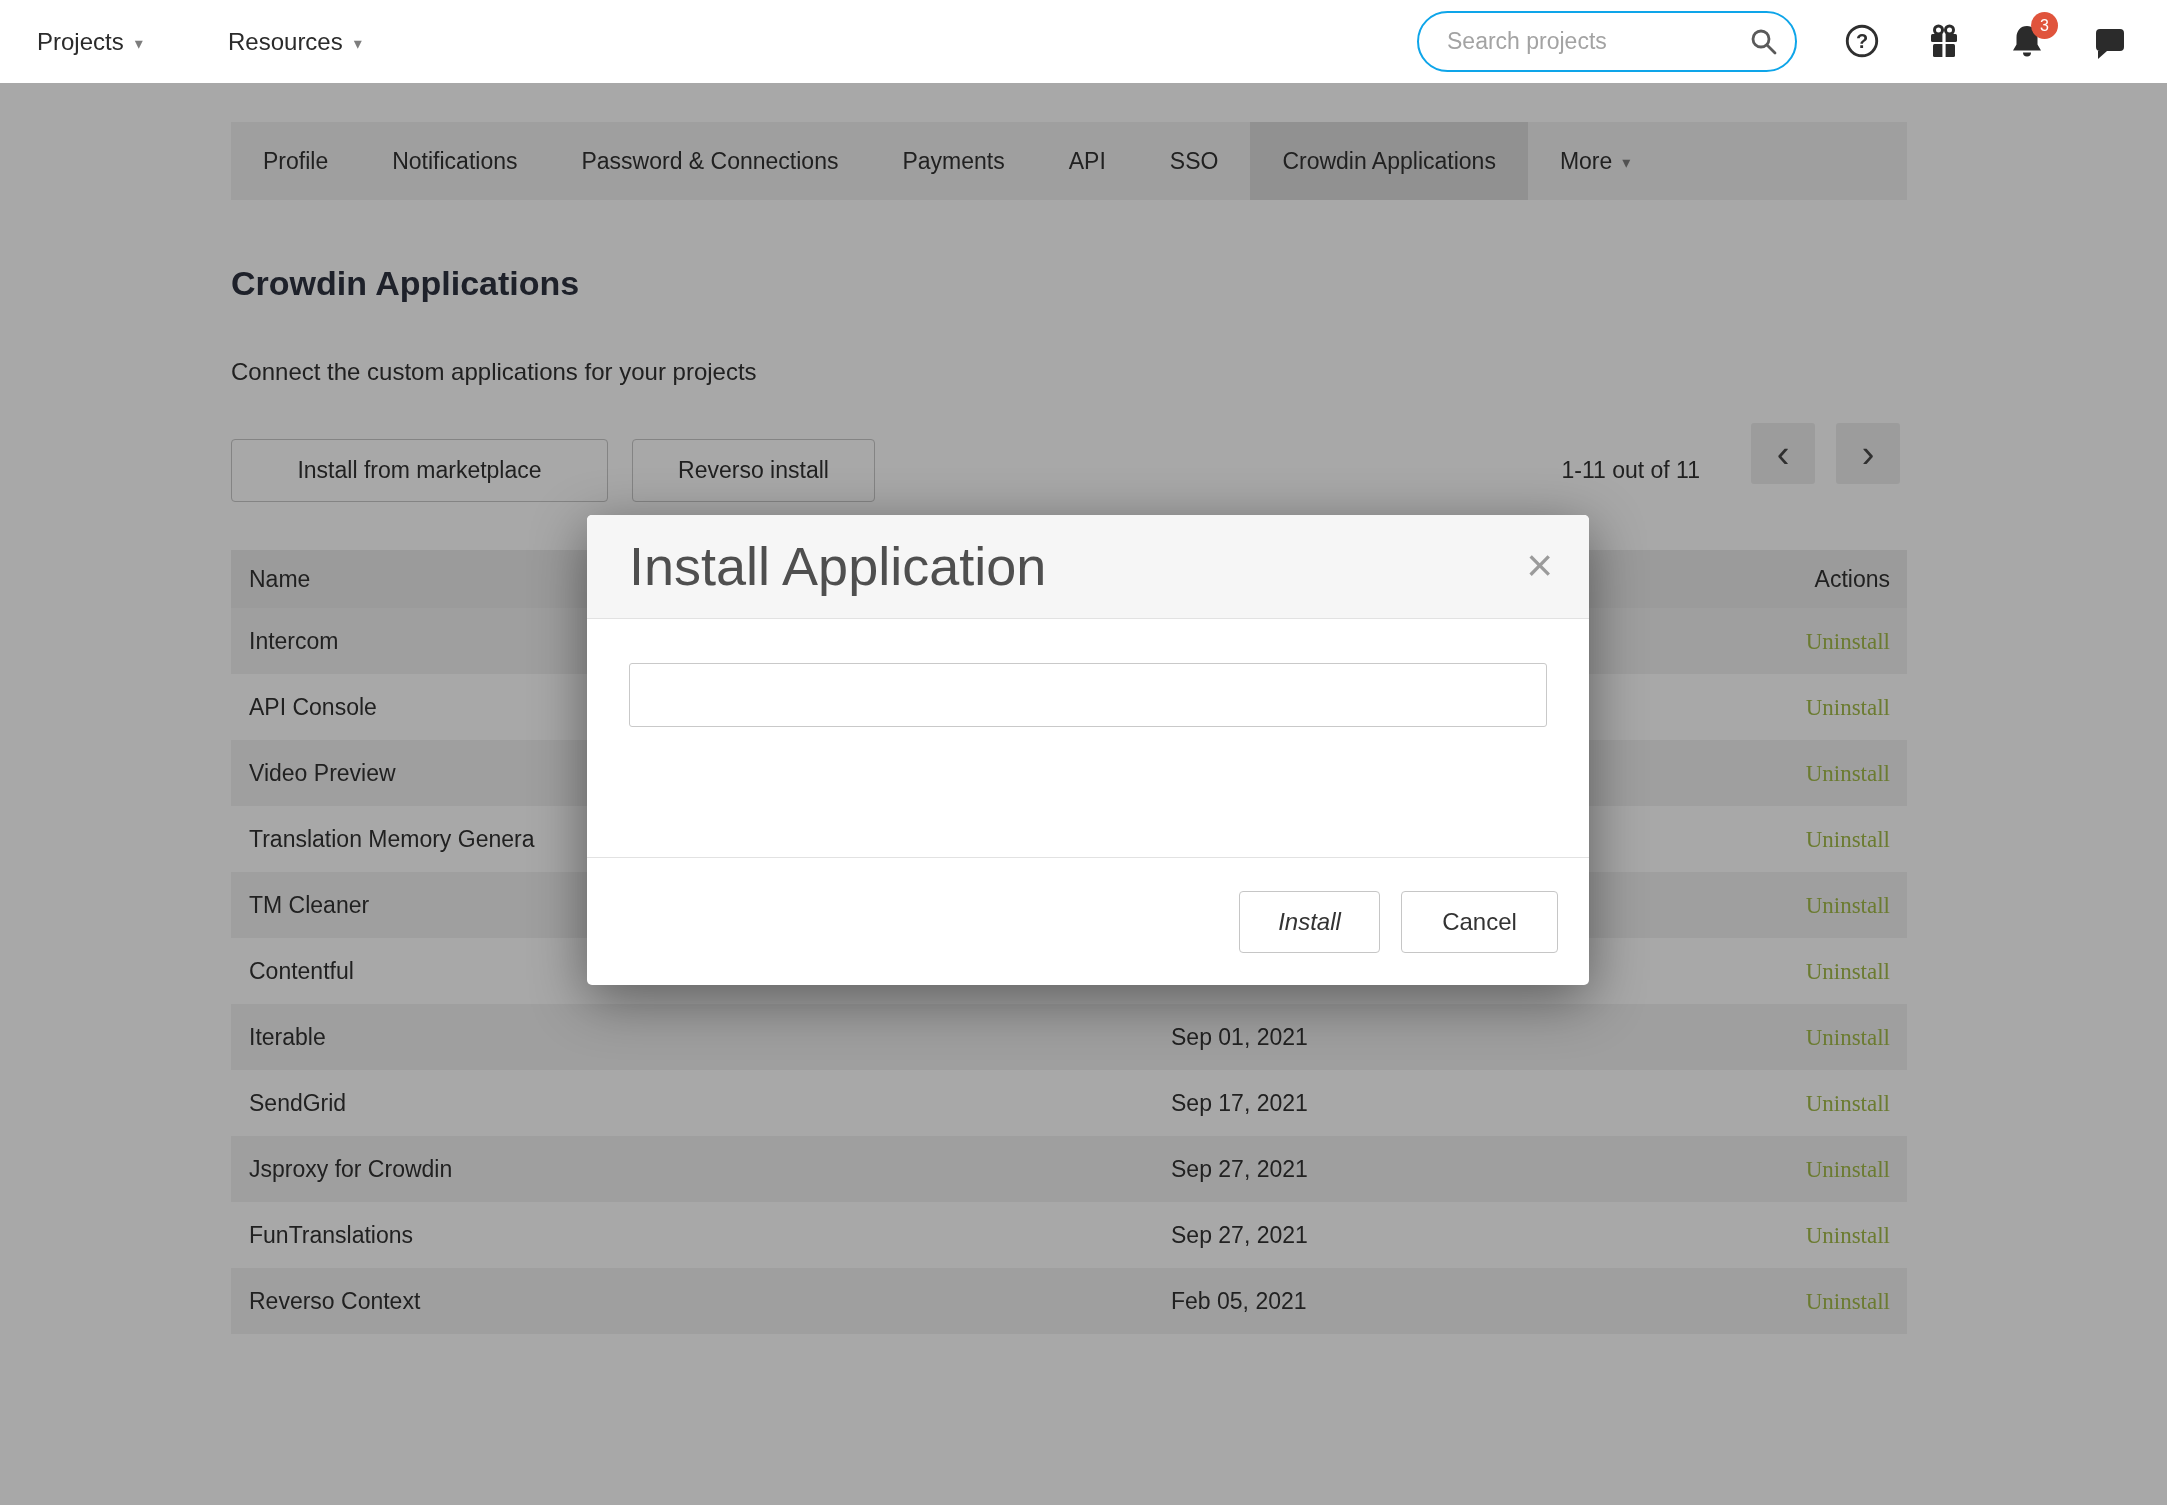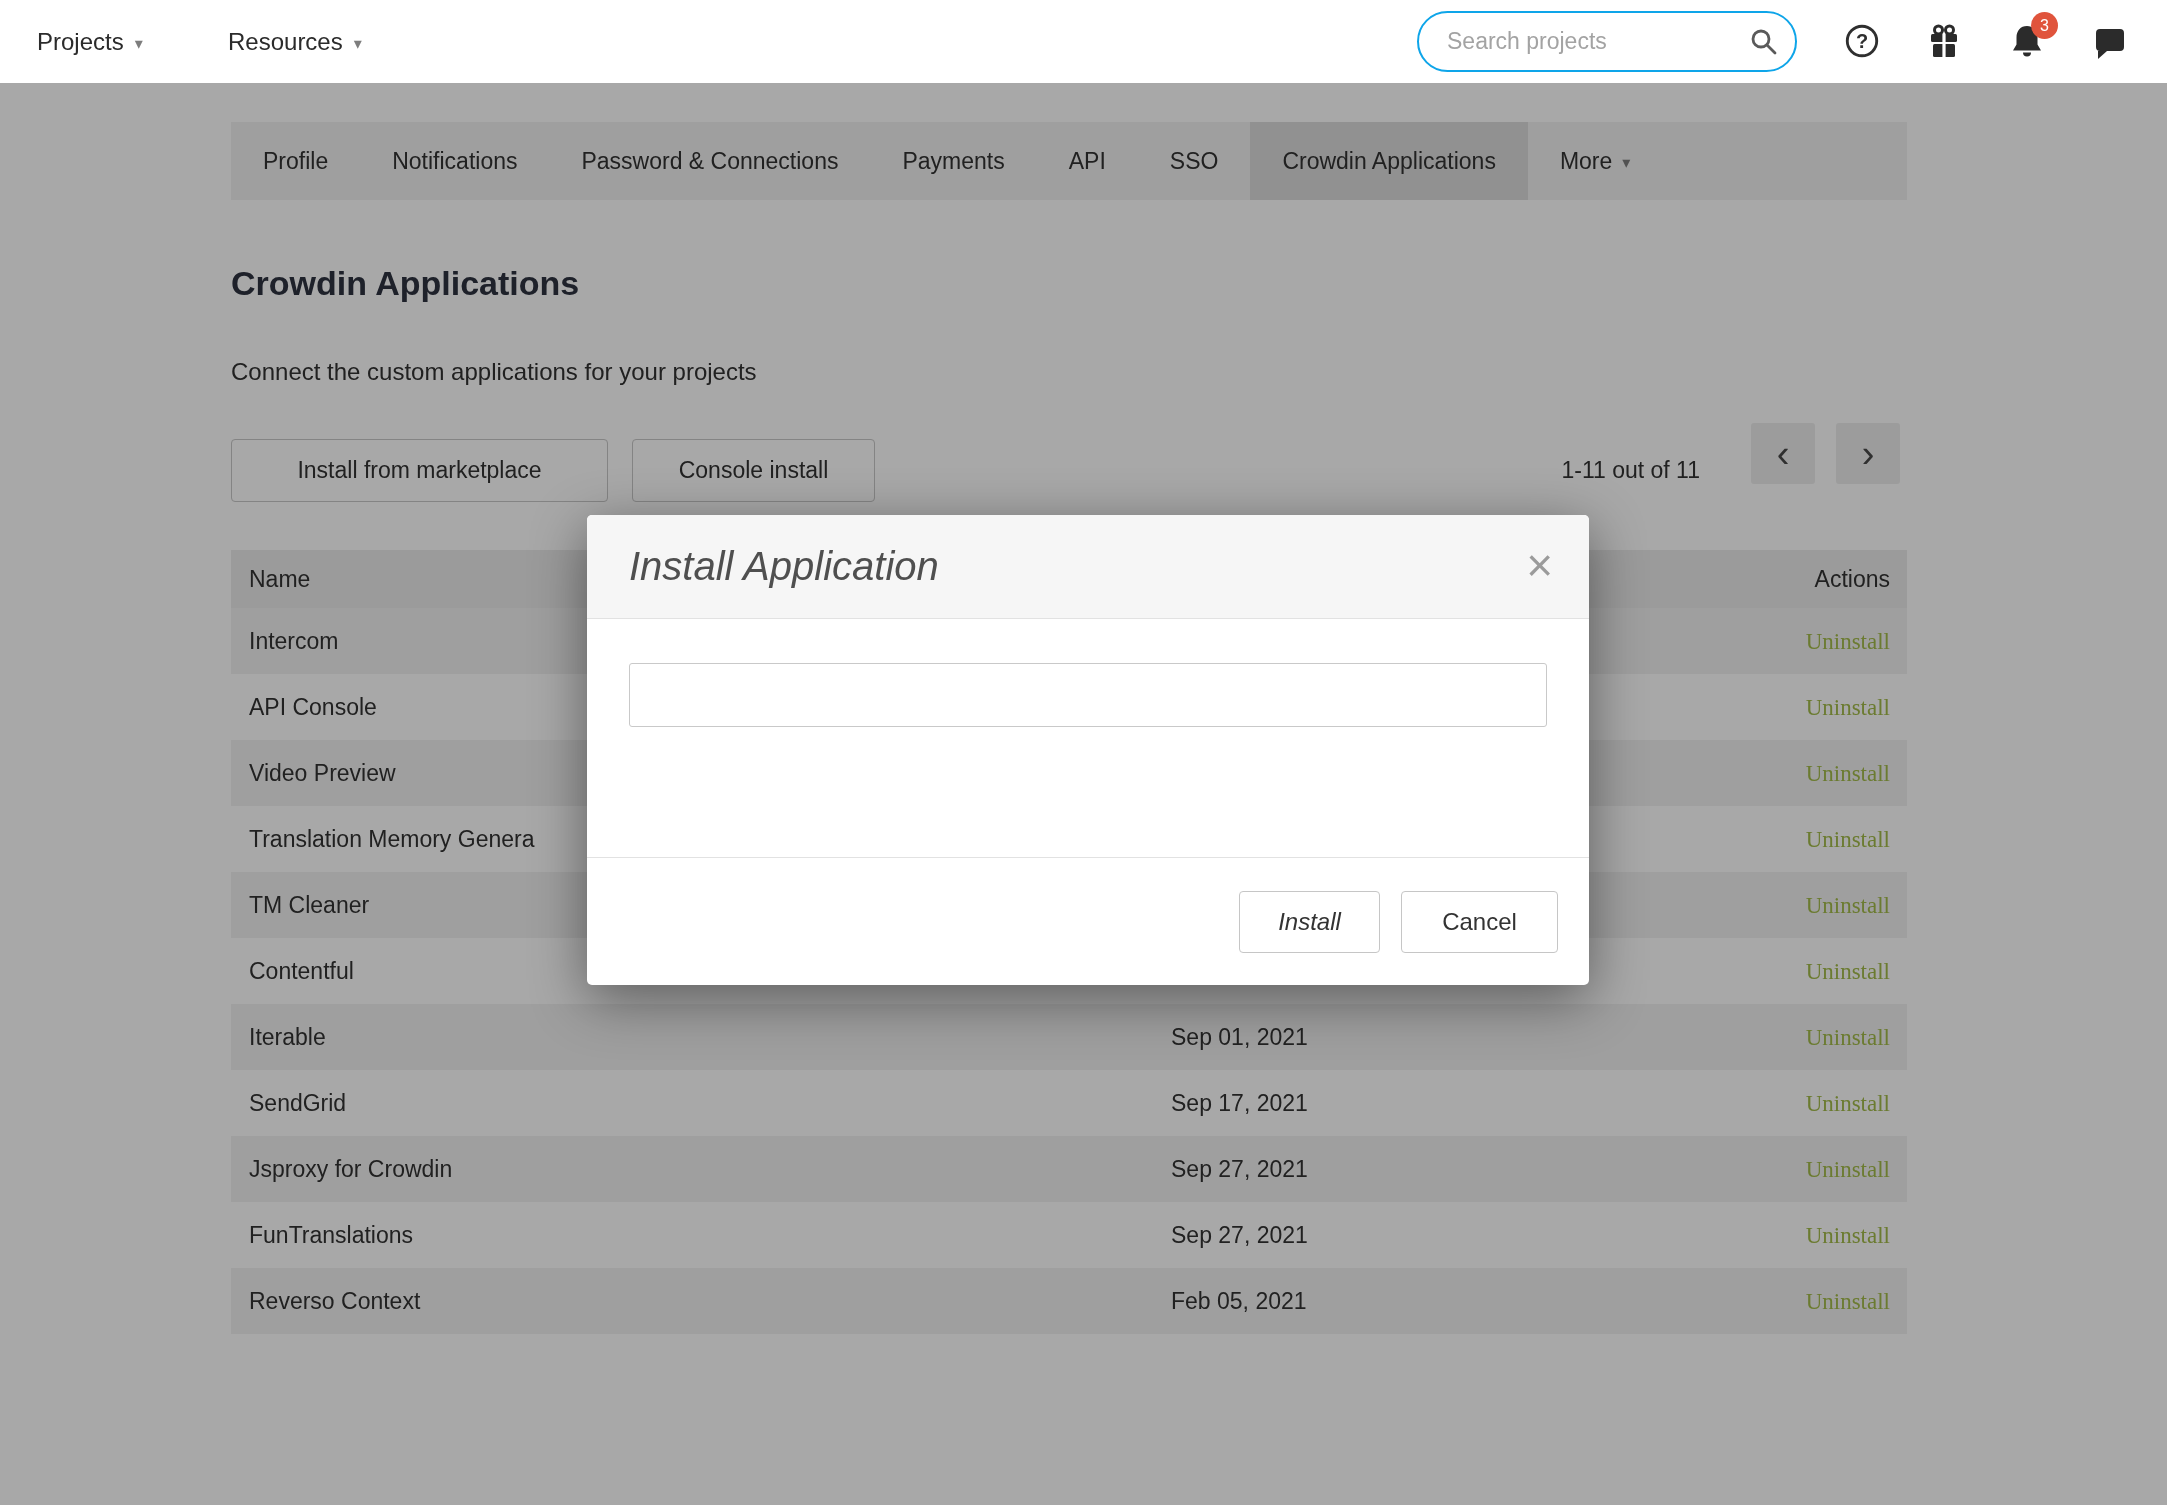--- a/index.html
+++ b/index.html
@@ -71,21 +71,21 @@
   .uninstall { color:var(--accent); cursor:pointer; text-decoration:none;font-family:Liberation Serif, serif; }
 
   
   .backdrop { position:absolute; left:0; top:83px; width:2167px; height:1422px;
               background:rgba(0,0,0,0.34); z-index:100; }
   .modal { position:absolute; left:587px; top:515px; width:1002px; height:470px; background:#fff;
            border-radius:5px; box-shadow:0 14px 55px rgba(0,0,0,0.45); z-index:200; }
   .modal-header { position:relative; height:104px; background:#f6f6f6;
                   border-bottom:1px solid #e2e2e2; border-radius:5px 5px 0 0; }
   .modal-title { position:absolute; left:42px; top:50%; transform:translateY(-52%);
-                 font-size:40px; font-weight:400; color:#4f4f4f;font-style:italic; }
+                 font-size:54px; font-weight:400; color:#4f4f4f; }
   .modal-close { position:absolute; right:36px; top:50%; transform:translateY(-54%);
                  font-size:46px; font-weight:300; color:#9b9b9b; cursor:pointer; line-height:1; }
   .modal-body { padding:44px 42px 0 42px; }
   .manifest-label { font-size:25px; color:#333; margin-bottom:20px; }
   .manifest-input { width:100%; height:64px; border:1px solid #c9c9c9; border-radius:3px;
                     font-size:24px; padding:0 18px; font-family:inherit; color:#333; outline:none; }
   .modal-footer { position:absolute; bottom:0; left:0; width:100%; height:128px;
                   border-top:1px solid #e2e2e2; display:flex; align-items:center;
                   justify-content:flex-end; gap:21px; padding-right:31px; }
   .modal-btn { height:62px; background:#fff; border:1px solid #c6c6c6; border-radius:4px;
@@ -167,21 +167,21 @@
   <div class="tab">
     <span>More</span>
     <span class="caret">▾</span>
   </div>
 </div>
 
 <h1 class="page-title">Crowdin Applications</h1>
 <div class="page-subtitle">Connect the custom applications for your projects</div>
 
 <button class="btn" id="btn-marketplace">Install from marketplace</button>
-<button class="btn" id="btn-manual">Console install</button>
+<button class="btn" id="btn-manual">Reverso install</button>
 
 <div class="pag-text">1-11 out of 11</div>
 <button class="pag-btn" id="pag-prev">
   <span>‹</span>
 </button>
 <button class="pag-btn" id="pag-next">
   <span>›</span>
 </button>
 
 <div class="apps-table">

